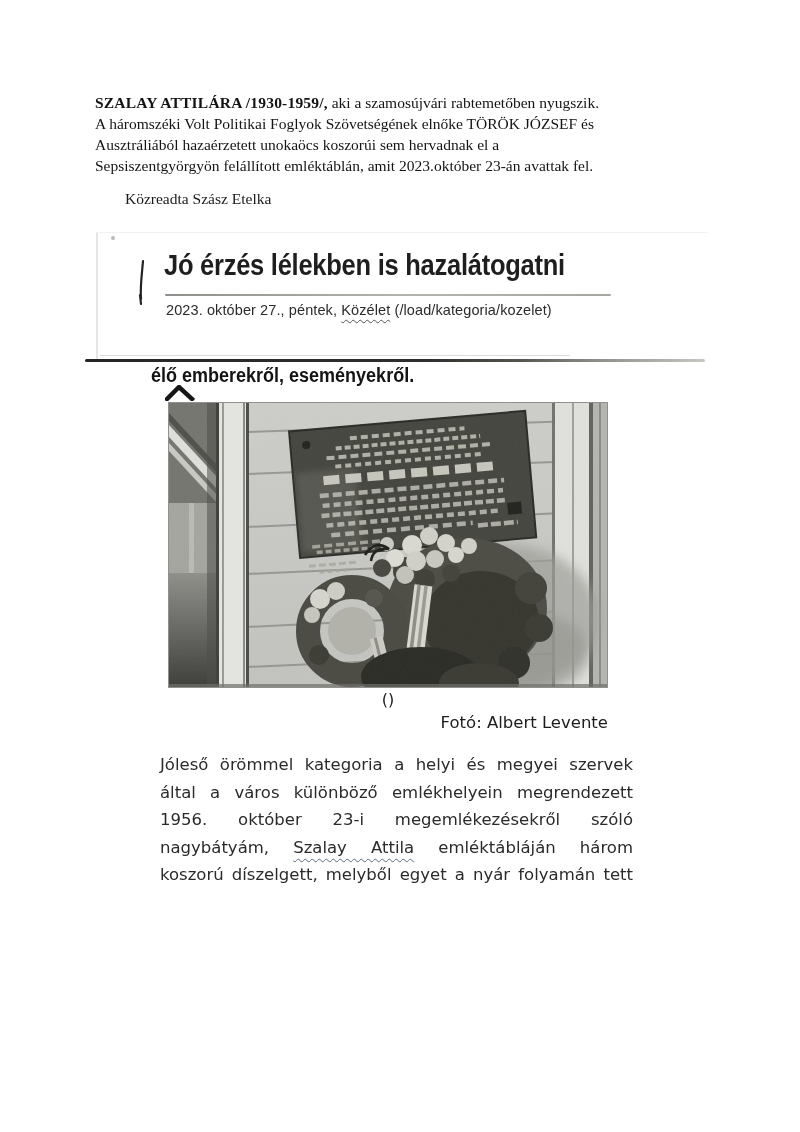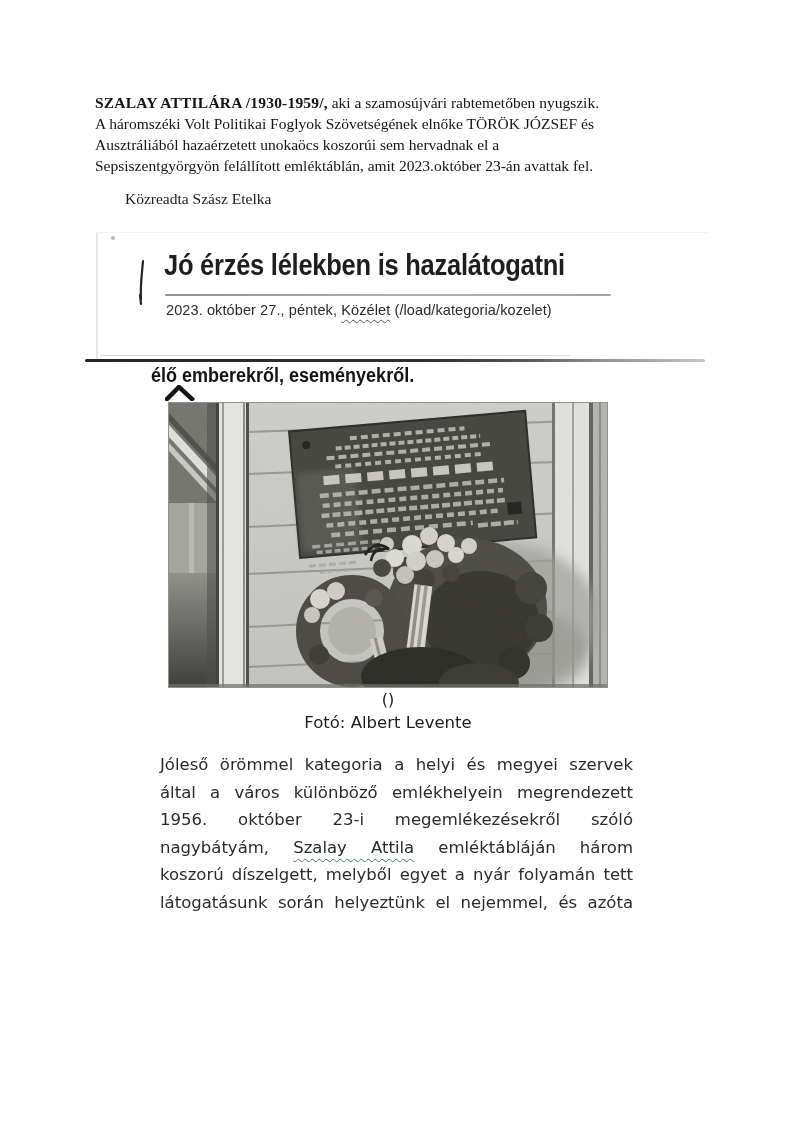--- a/index.html
+++ b/index.html
@@ -58,21 +58,21 @@
     position:absolute; left:168px; top:402px; width:440px; height:286px;
     border:1px solid #90908c; background:#c8c8c4;
   }
   .photo svg { display:block; }
 
   .caption-parens {
     position:absolute; left:168px; top:690px; width:440px; text-align:center;
     font-family:"DejaVu Sans", sans-serif; font-size:16px; color:#222;
   }
   .photo-credit {
-    position:absolute; left:168px; top:713px; width:440px; text-align:center;
+    position:absolute; left:168px; top:713px; width:440px; text-align:right;
     font-family:"DejaVu Sans", sans-serif; font-size:16.5px; color:#1d1d1d;
   }
 
   
   .body-text {
     position:absolute; left:160px; top:751px; width:473px;
     font-family:"DejaVu Sans", sans-serif; font-size:16.5px; color:#2a2a2a;
   }
   .body-text .jline { line-height:27.6px; text-align:justify; text-align-last:justify; white-space:normal; }
   .wavy { text-decoration:underline wavy #5b6c7c; text-decoration-thickness:1px; text-underline-offset:5px; }
@@ -277,16 +277,15 @@
 
   <div class="caption-parens">()</div>
   <div class="photo-credit">Fotó: Albert Levente</div>
 
   <div class="body-text">
     <div class="jline">Jóleső örömmel kategoria a helyi és megyei szervek</div>
     <div class="jline">által a város különböző emlékhelyein megrendezett</div>
     <div class="jline">1956. október 23-i megemlékezésekről szóló</div>
     <div class="jline">nagybátyám, <span class="wavy">Szalay Attila</span> emléktábláján három</div>
     <div class="jline">koszorú díszelgett, melyből egyet a nyár folyamán tett</div>
-    <div class="jline">látogatásunk során helyeztünk el nejemmel, és azóta</div>
   </div>
 
 </div>
 
 </body></html>

